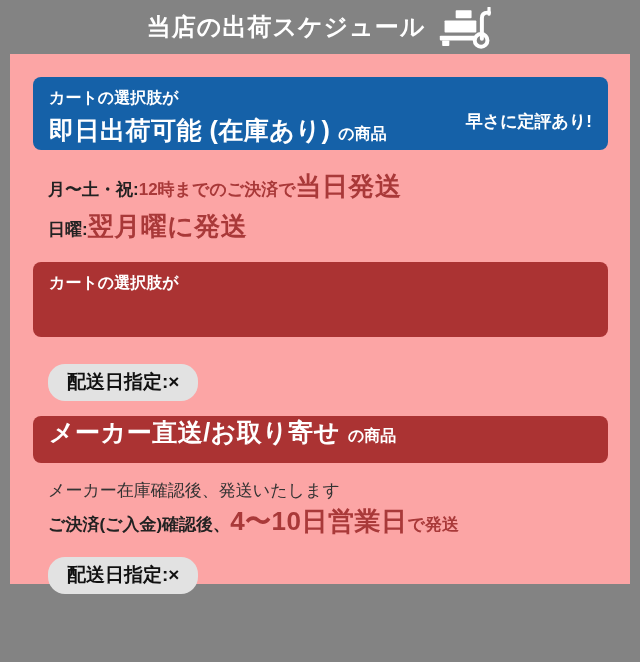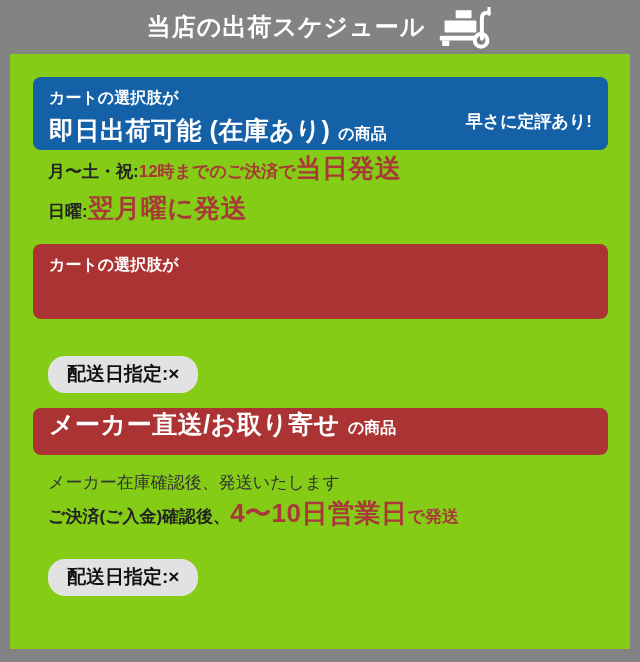--- a/index.html
+++ b/index.html
@@ -18,22 +18,22 @@
   }
   .header-title {
     color: #ffffff;
     font-size: 24px;
     font-weight: bold;
     letter-spacing: 1px;
   }
   .header-icon { margin-top: 6px; }
   .panel {
     margin: 0 10px;
-    background: #84cc16;
-    height: 595px;
+    background: #fca5a5;
+    height: 530px;
     padding: 23px 22px 0 23px;
   }
   .banner {
     border-radius: 8px;
     color: #ffffff;
     padding: 11px 16px 12px 16px;
     display: flex;
     justify-content: space-between;
   }
   .banner.blue { background: #1561A8; height: 73px; }
@@ -47,30 +47,30 @@
   .banner-big   { font-size: 25px; font-weight: bold; letter-spacing: 0.5px; }
   .banner-suffix{ font-size: 16px; font-weight: bold; margin-left: 8px; }
   .banner-note  {
     font-size: 17px;
     font-weight: bold;
     align-self: center;
     margin-top: 16px;
     white-space: nowrap;
   }
   .textblock { padding-left: 15px; }
-  .tb1 { padding-bottom: 14px; }
+  .tb1 { padding-top: 18px; padding-bottom: 14px; }
   .tb2 { padding-top: 13px; padding-bottom: 15px; }
   .row { line-height: 36px; white-space: nowrap; }
   .row.plain { line-height: 25px; margin-top: 2px; color: #333333; font-size: 17px; }
   .lbl  { color: #222222; font-size: 17px; font-weight: bold; }
   .red-sm  { color: #A93939; font-size: 17px; font-weight: bold; }
   .red-big { color: #A93939; font-size: 26px; font-weight: bold; letter-spacing: 0.5px; }
   .pill {
     display: inline-block;
-    margin-top: 24px;
+    margin-top: 14px;
     background: #E2E2E2;
     border-radius: 17px;
     padding: 5px 19px 6px 19px;
     font-size: 19px;
     font-weight: bold;
     color: #111111;
   }
 </style>
 </head>
 <body>

